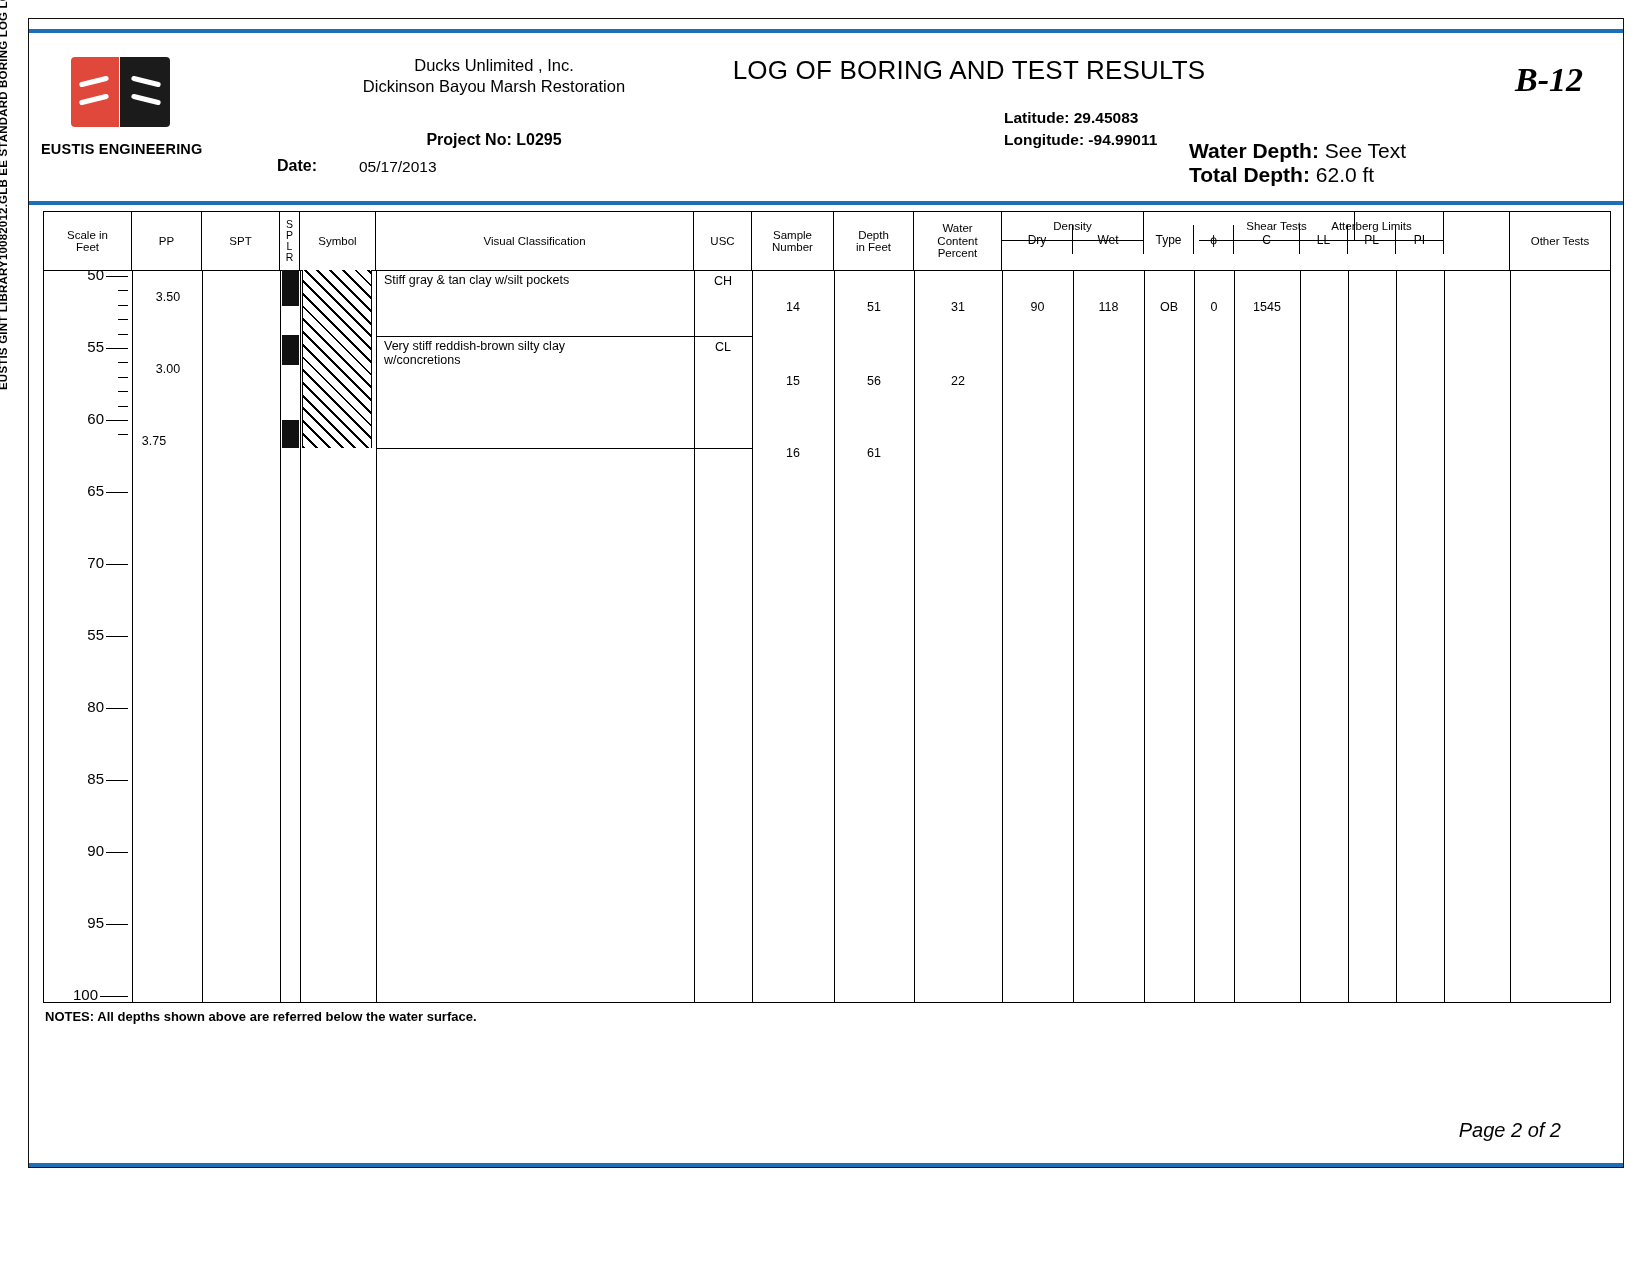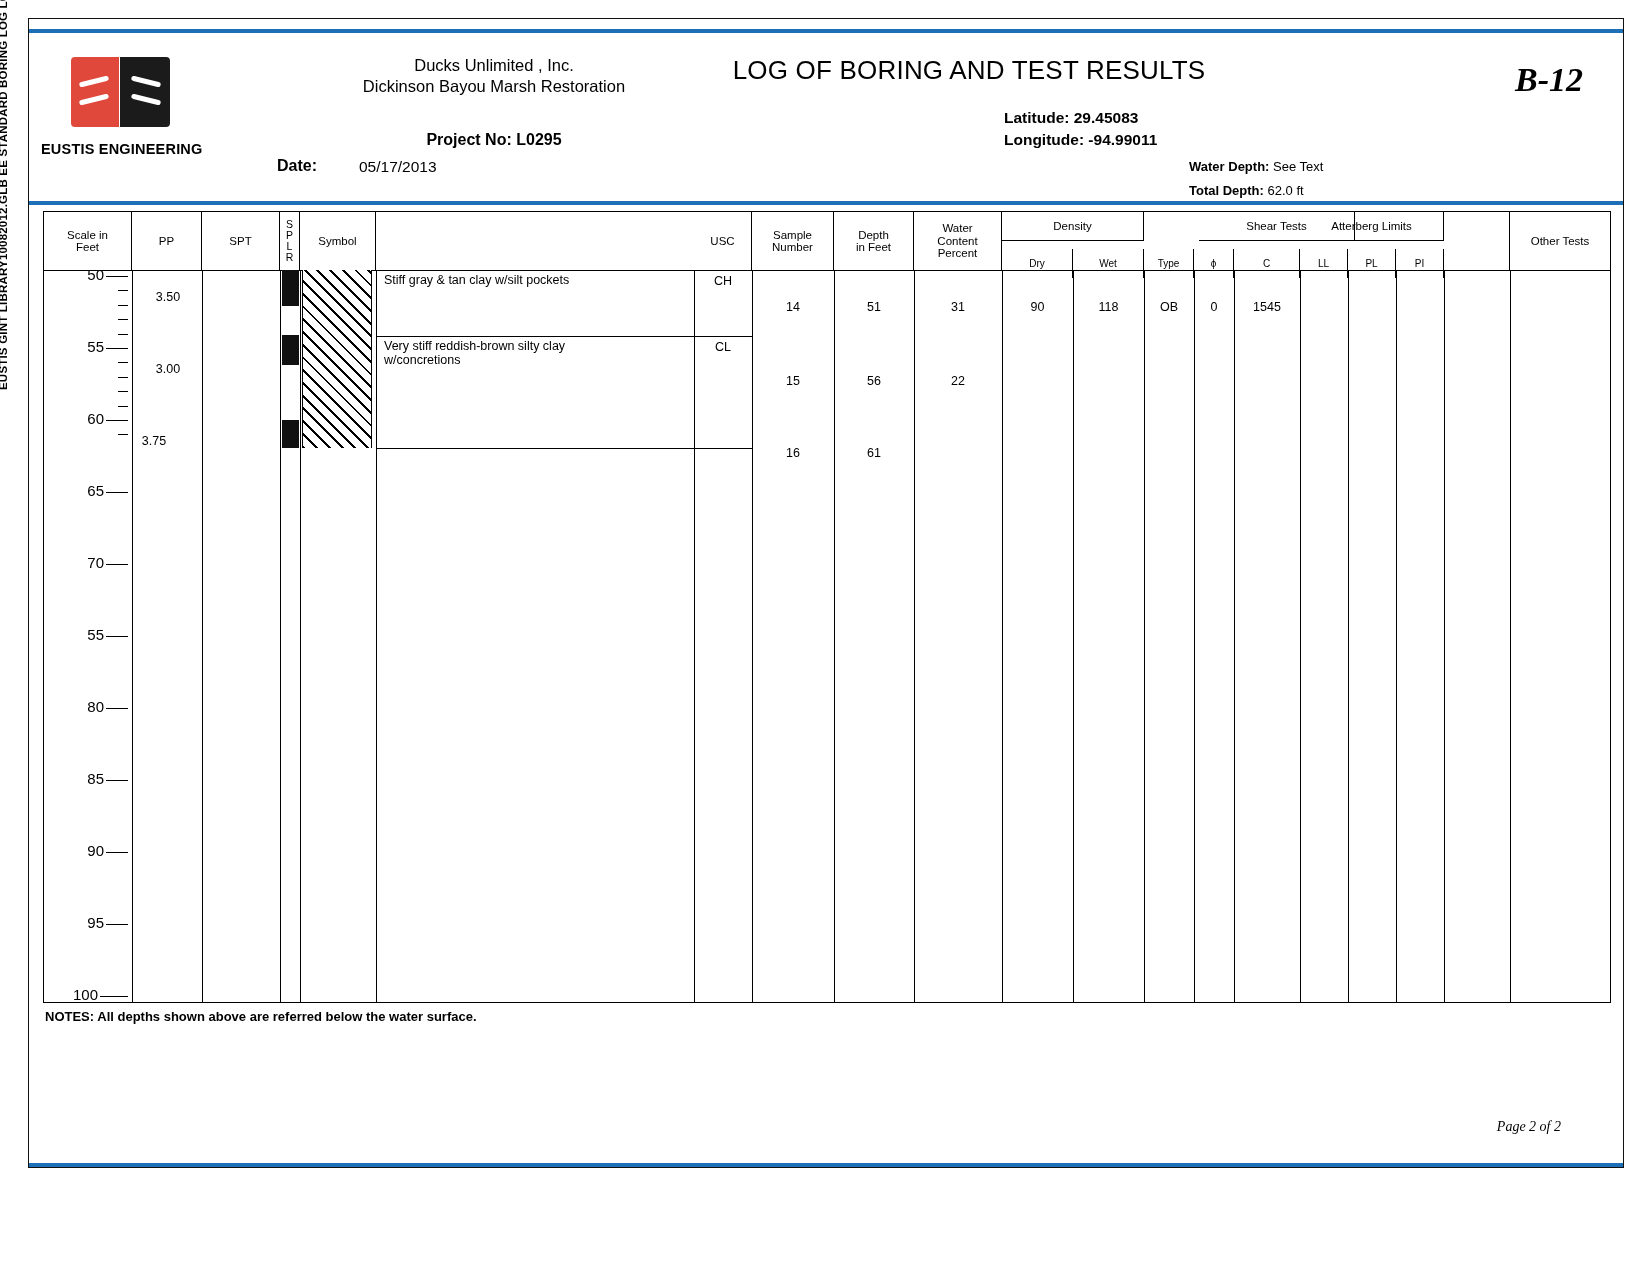--- a/index.html
+++ b/index.html
@@ -16,53 +16,53 @@
   .logo .right{position:absolute;left:49px;top:0;width:50px;height:70px;background:#1b1b1b;border-radius:0 4px 4px 0;}
   .logo .sw{position:absolute;background:#fff;height:5px;border-radius:3px;}
   .brand{position:absolute;left:12px;top:122px;font-size:14.5px;font-weight:bold;letter-spacing:.2px;}
   .cofirm{position:absolute;left:250px;top:36px;width:430px;text-align:center;font-size:16.5px;font-weight:normal;line-height:21px;}
   .projno{position:absolute;left:250px;top:112px;width:430px;text-align:center;font-size:16px;font-weight:bold;}
   .dlabel{position:absolute;left:248px;top:138px;font-size:16px;font-weight:bold;}
   .dval{position:absolute;left:330px;top:139px;font-size:15.5px;}
   .title{position:absolute;left:620px;top:36px;width:640px;text-align:center;font-size:26px;letter-spacing:.2px;}
   .bnum{position:absolute;right:40px;top:42px;font-size:34px;font-weight:bold;font-style:italic;font-family:"Liberation Serif",serif;}
   .latlon{position:absolute;left:975px;top:88px;font-size:15.5px;font-weight:bold;line-height:22px;}
-  .depths{position:absolute;left:1160px;top:136px;font-size:13px;line-height:24px;}
+  .depths{position:absolute;left:1160px;top:120px;font-size:21px;line-height:24px;}
   .depths b{font-weight:bold;}
   .depths .v{font-weight:normal;}
 
   
   .sidetext{position:absolute;left:-3px;top:390px;width:620px;transform:rotate(-90deg);transform-origin:0 0;font-size:11.5px;font-weight:bold;letter-spacing:.2px;white-space:nowrap;}
 
   
   .log{position:absolute;left:14px;top:192px;width:1566px;height:790px;border:1.6px solid #000;}
   .hdrrow{position:absolute;left:0;top:0;width:100%;height:58px;border-bottom:1.6px solid #000;}
   .colh{position:absolute;top:0;height:58px;border-right:1.2px solid #000;box-sizing:border-box;display:flex;align-items:center;justify-content:center;text-align:center;font-size:11.5px;line-height:12.5px;}
   .colh.small{font-size:10.5px;}
   .grp{position:absolute;top:0;height:29px;border-right:1.2px solid #000;border-bottom:1.2px solid #000;box-sizing:border-box;display:flex;align-items:center;justify-content:center;font-size:11.5px;}
-  .sub{position:absolute;top:37px;height:29px;border-right:1.2px solid #000;box-sizing:border-box;display:flex;align-items:center;justify-content:center;font-size:10px;}
+  .sub{position:absolute;top:13px;height:29px;border-right:1.2px solid #000;box-sizing:border-box;display:flex;align-items:center;justify-content:center;font-size:12px;}
   .body{position:absolute;left:0;top:58px;right:0;bottom:0;}
   .vline{position:absolute;top:58px;bottom:0;width:0;border-left:1.2px solid #000;}
 
   .scalenum{position:absolute;font-size:15px;text-align:right;width:40px;}
   .tick{position:absolute;height:0;border-top:1.6px solid #000;}
   .tickm{position:absolute;height:0;border-top:1.2px solid #000;}
 
   .ppv{position:absolute;font-size:12.5px;text-align:center;width:60px;}
   .cell{position:absolute;font-size:12.5px;text-align:center;}
   .desc{position:absolute;font-size:12.5px;line-height:13.5px;}
   .hline{position:absolute;height:0;border-top:1px solid #000;}
 
   .spl{position:absolute;background:#111;}
   .hatch{position:absolute;background:
       repeating-linear-gradient(45deg,#000 0 2px,#fff 2px 9px);
       border-left:1.2px solid #000;border-right:1.2px solid #000;}
 
   .notes{position:absolute;left:16px;top:990px;font-size:13px;font-weight:bold;}
-  .pageno{position:absolute;right:62px;top:1100px;font-size:14px;font-style:italic;font-family:Liberation Serif, serif;}
+  .pageno{position:absolute;right:62px;top:1100px;font-size:20px;font-style:italic;font-family:Liberation Sans, sans-serif;}
 </style>
 </head>
 <body>
 
 <div class="page">
 
   <div class="sheet">
 
     <div class="rule-top"></div>
     <div class="rule-hdr"></div>
@@ -107,20 +107,21 @@
 Feet</div>
       <div class="colh" style="left:88px;width:70px;">PP</div>
       <div class="colh" style="left:158px;width:78px;">SPT</div>
       <div class="colh small" style="left:236px;width:20px;flex-direction:column;justify-content:center;line-height:11px;">
         <span>S</span>
         <span>P</span>
         <span>L</span>
         <span>R</span>
       </div>
       <div class="colh" style="left:256px;width:76px;">Symbol</div>
+      <div class="colh" style="left:332px;width:318px;">Visual Classification</div>
       <div class="colh" style="left:650px;width:58px;">USC</div>
       <div class="colh" style="left:708px;width:82px;white-space:pre-line;">Sample
 Number</div>
       <div class="colh" style="left:790px;width:80px;white-space:pre-line;">Depth
 in Feet</div>
       <div class="colh" style="left:870px;width:88px;white-space:pre-line;">Water
 Content
 Percent</div>
 
       <div class="grp" style="left:958px;width:142px;">Density</div>

